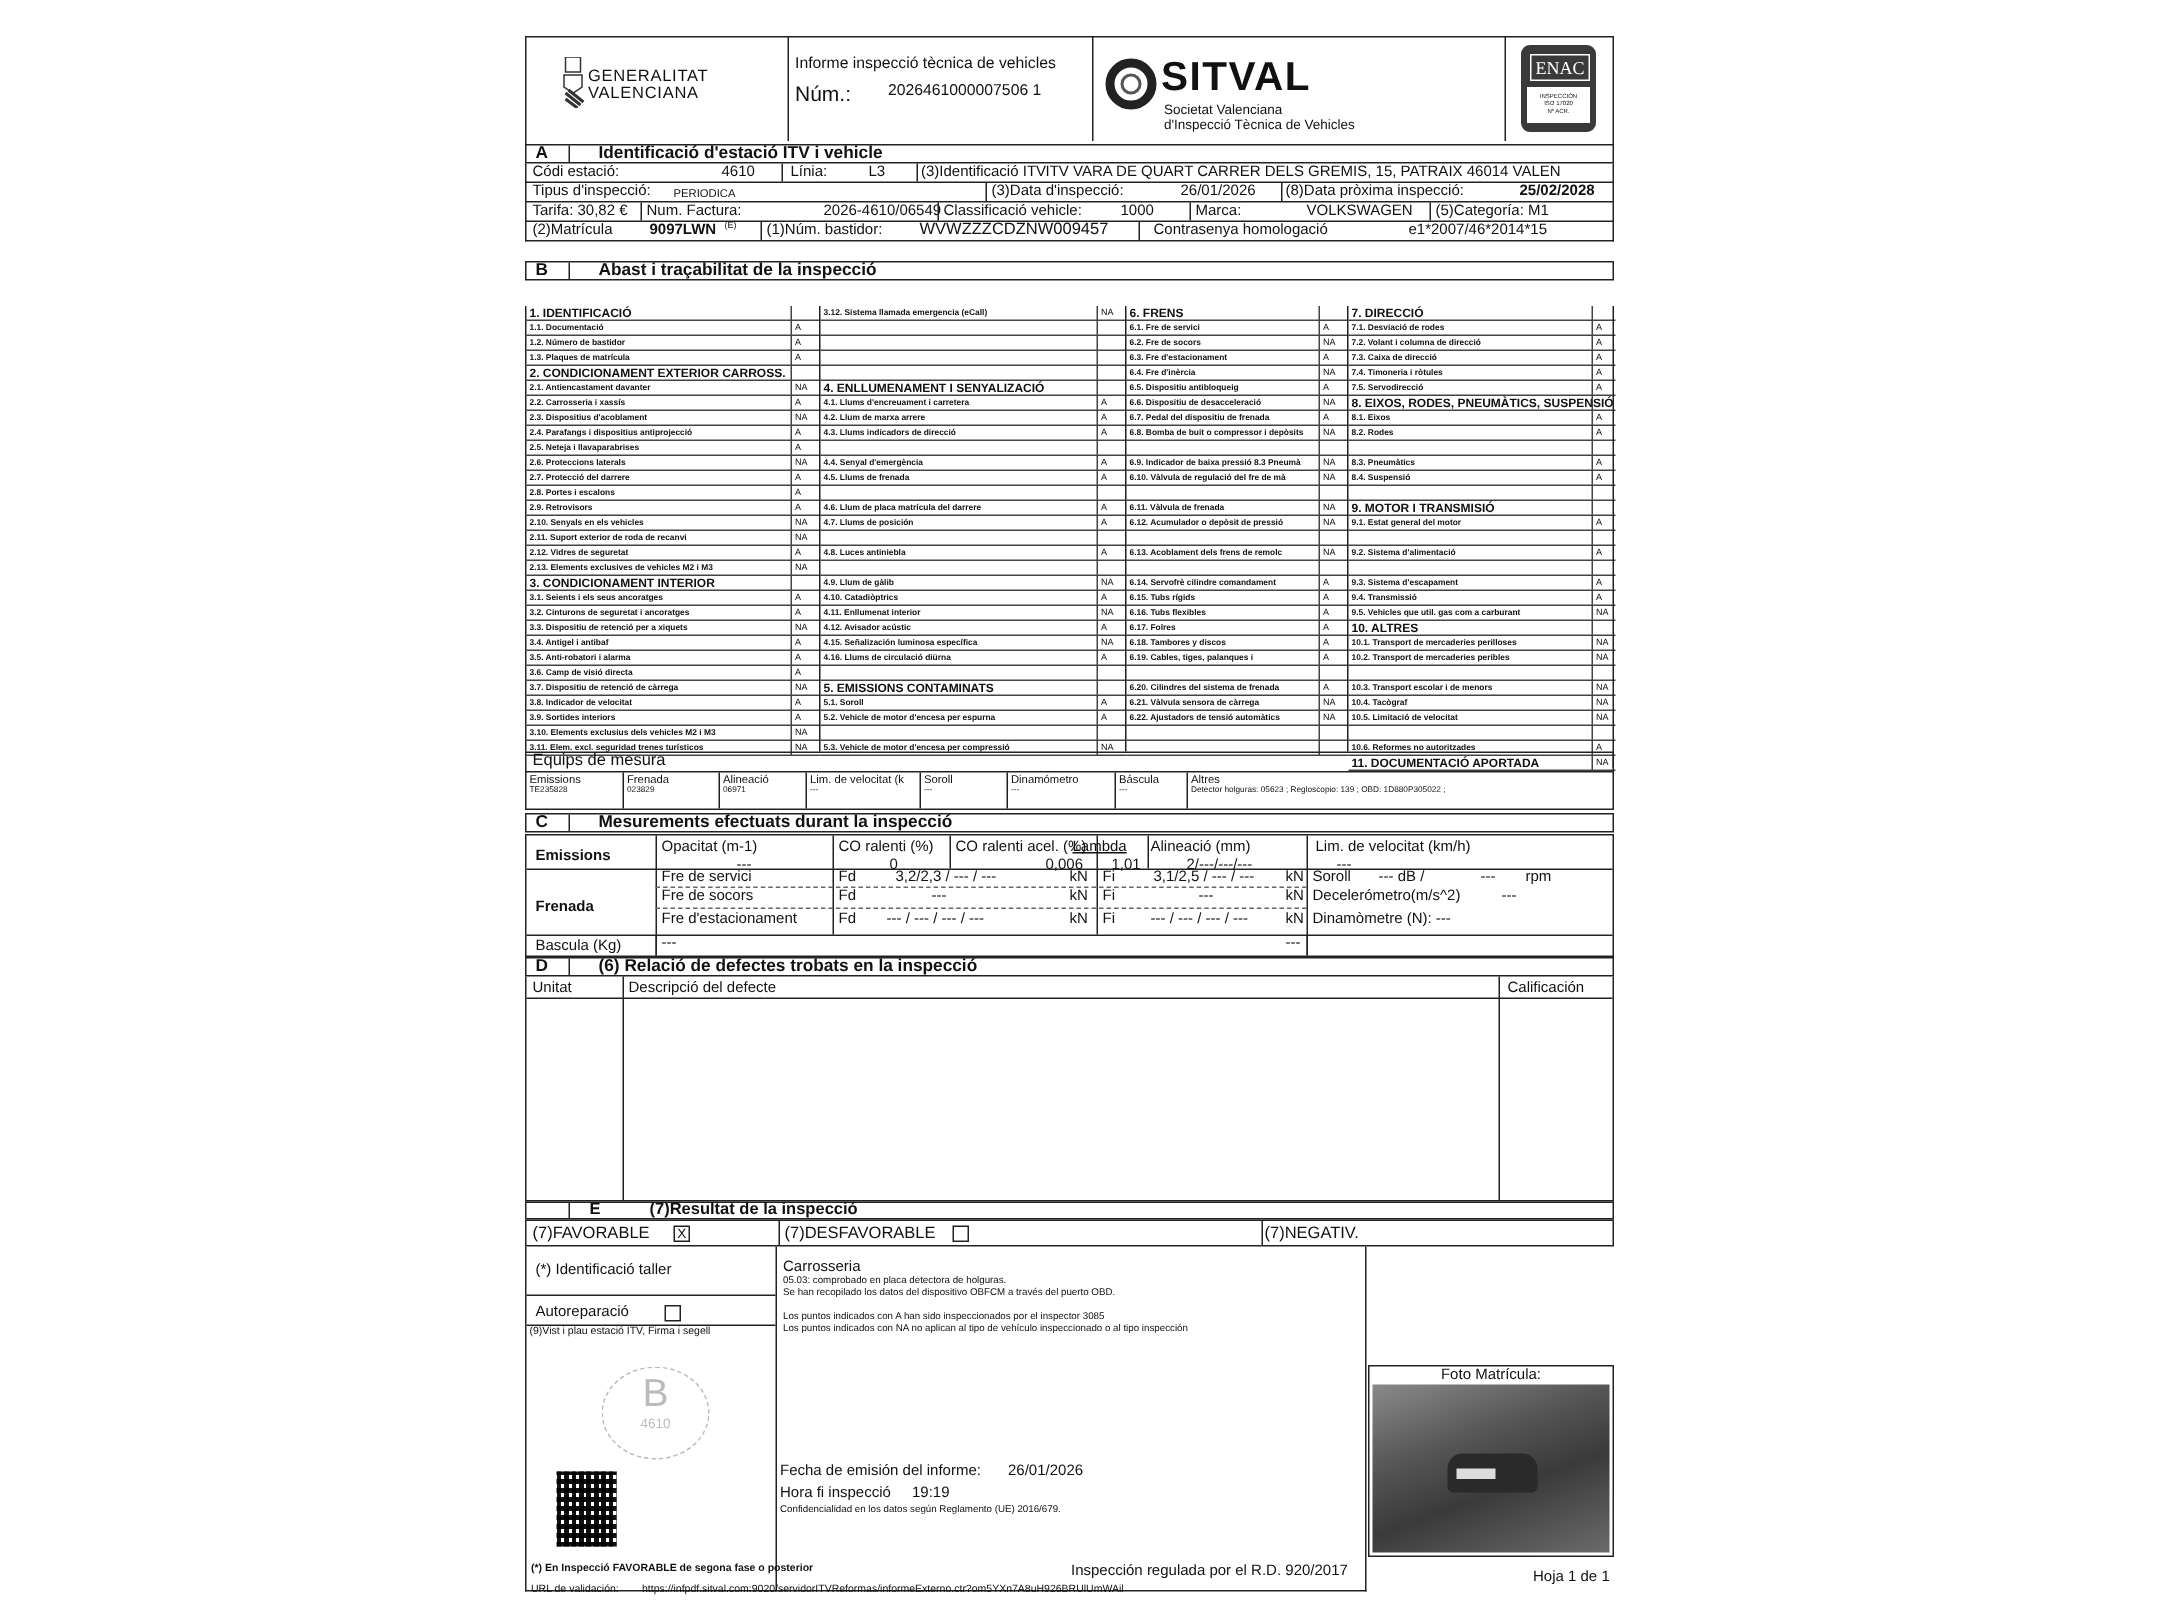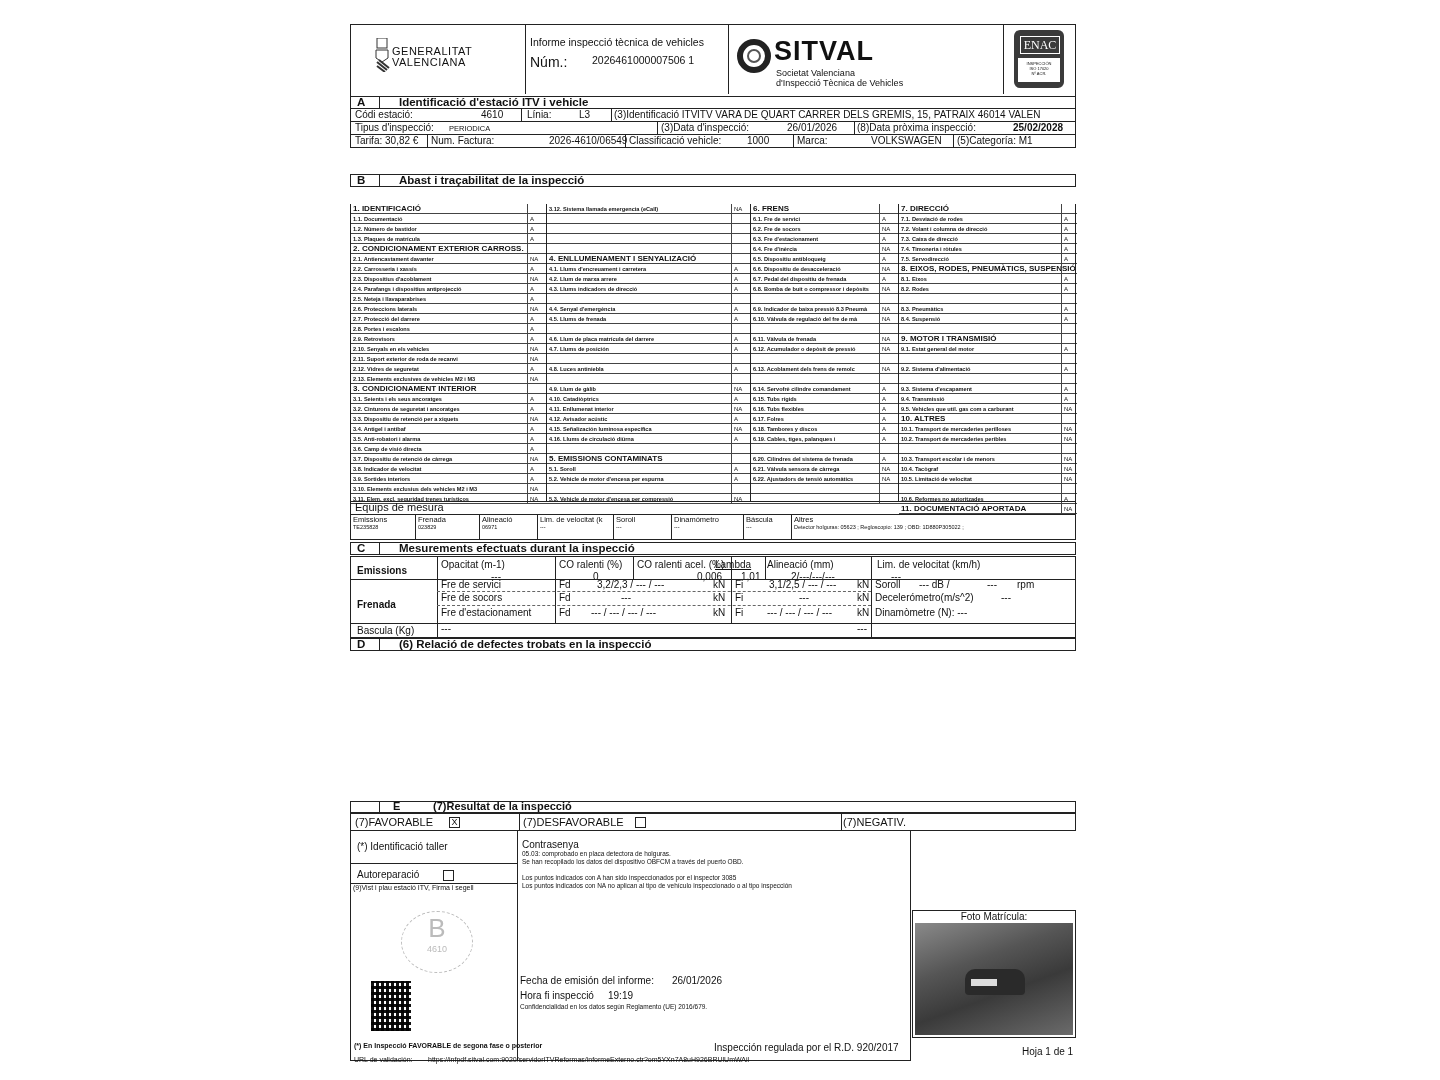--- a/index.html
+++ b/index.html
@@ -96,20 +96,31 @@
     <span style="left:80px;">Num. Factura:</span>
     <span style="left:198px;">2026-4610/06549</span>
     <i class="vl" style="left:274px;"></i>
     <span style="left:278px;">Classificació vehicle:</span>
     <span style="left:396px;">1000</span>
     <i class="vl" style="left:442px;"></i>
     <span style="left:446px;">Marca:</span>
     <span style="left:520px;">VOLKSWAGEN</span>
     <i class="vl" style="left:602px;"></i>
     <span style="left:606px;">(5)Categoría: M1</span>
+  </div>
+  <div class="row" style="top:124px;">
+    <span style="left:4px;">(2)Matrícula</span>
+    <span style="left:82px;font-weight:bold;">9097LWN</span>
+    <span style="left:132px;font-size:6px;">(E)</span>
+    <i class="vl" style="left:156px;"></i>
+    <span style="left:160px;">(1)Núm. bastidor:</span>
+    <span style="left:262px;font-size:11px;top:-1px;">WVWZZZCDZNW009457</span>
+    <i class="vl" style="left:408px;"></i>
+    <span style="left:418px;">Contrasenya homologació</span>
+    <span style="left:588px;">e1*2007/46*2014*15</span>
   </div>
 
   <div class="secbar" style="top:150px;">
     <span class="letter">B</span>
       <span class="sep"></span>
     <span class="title">Abast i traçabilitat de la inspecció</span>
   </div>
 
   <div class="grid" id="b-grid">
       <div class="col" style="left: 0px; width: 196px; height: 297px; border-left: 1px solid rgb(34, 34, 34);">
@@ -348,20 +359,28 @@
     <span style="left:90px;top:66px;">---</span>
     <span style="left:506px;top:66px;">---</span>
     <i class="vl" style="left:520px;top:66px;"></i>
   </div>
 
   <div class="secbar" style="top:614px;">
     <span class="letter">D</span>
       <span class="sep"></span>
     <span class="title">(6) Relació de defectes trobats en la inspecció</span>
   </div>
+  <div class="box" style="left:0;top:627px;width:726px;height:150px;border-top:none;font-size:10px;">
+    <span class="abs" style="left:4px;top:2px;">Unitat</span>
+    <i class="vl" style="left:64px;"></i>
+    <span class="abs" style="left:68px;top:2px;">Descripció del defecte</span>
+    <i class="vl" style="left:648px;"></i>
+    <span class="abs" style="left:654px;top:2px;">Calificación</span>
+    <div class="abs" style="left:0;top:14px;width:724px;border-top:1px solid #222;"></div>
+  </div>
 
   <div class="box" style="left:0;top:777px;width:726px;height:12px;font-size:11px;font-weight:bold;">
     <span class="abs" style="left:42px;top:-2px;">E</span>
     <i class="vl" style="left:28px;"></i>
     <span class="abs" style="left:82px;top:-2px;">(7)Resultat de la inspecció</span>
   </div>
   <div class="box" style="left:0;top:789px;width:726px;height:18px;font-size:11px;font-weight:normal;">
     <span class="abs" style="left:4px;top:2px;">(7)FAVORABLE</span>
     <span class="abs chk" style="left:98px;top:3px;">X</span>
     <i class="vl" style="left:168px;"></i>
@@ -377,21 +396,21 @@
     <span class="abs chk" style="left:92px;top:39px;"></span>
     <div class="abs" style="left:0;top:52px;width:166px;border-top:1px solid #222;"></div>
     <span class="abs" style="left:2px;top:53px;font-size:7px;">(9)Vist i plau estació ITV, Firma i segell</span>
     <div class="abs" style="left:50px;top:80px;width:70px;height:60px;border:1px dashed #bbb;border-radius:50%;color:#bbb;text-align:center;">
       <div style="font-size:26px;line-height:32px;">B</div>
       <div style="font-size:9px;">4610</div>
     </div>
     <div class="abs" style="left:20px;top:150px;width:40px;height:50px;background:repeating-linear-gradient(90deg,#111 0 3px,#fff 3px 5px),repeating-linear-gradient(0deg,#111 0 3px,#fff 3px 6px);background-blend-mode:multiply;"></div>
   </div>
   <div class="box" style="left:168px;top:807px;width:393px;height:230px;border-top:none;border-left:none;">
-    <div class="abs" style="left:4px;top:8px;font-size:10px;">Contrasenya</div>
+    <div class="abs" style="left:4px;top:8px;font-size:10px;">Carrosseria</div>
     <div class="abs" style="left:4px;top:19px;font-size:6.5px;line-height:8px;">
       <div>05.03: comprobado en placa detectora de holguras.</div>
       <div>Se han recopilado los datos del dispositivo OBFCM a través del puerto OBD.</div>
       <div style="height:8px;"></div>
       <div>Los puntos indicados con A han sido inspeccionados por el inspector 3085</div>
       <div>Los puntos indicados con NA no aplican al tipo de vehículo inspeccionado o al tipo inspección</div>
     </div>
     <div class="abs" style="left:2px;top:144px;font-size:10px;">Fecha de emisión del informe:</div>
     <div class="abs" style="left:154px;top:144px;font-size:10px;">26/01/2026</div>
     <div class="abs" style="left:2px;top:159px;font-size:10px;">Hora fi inspecció</div>

